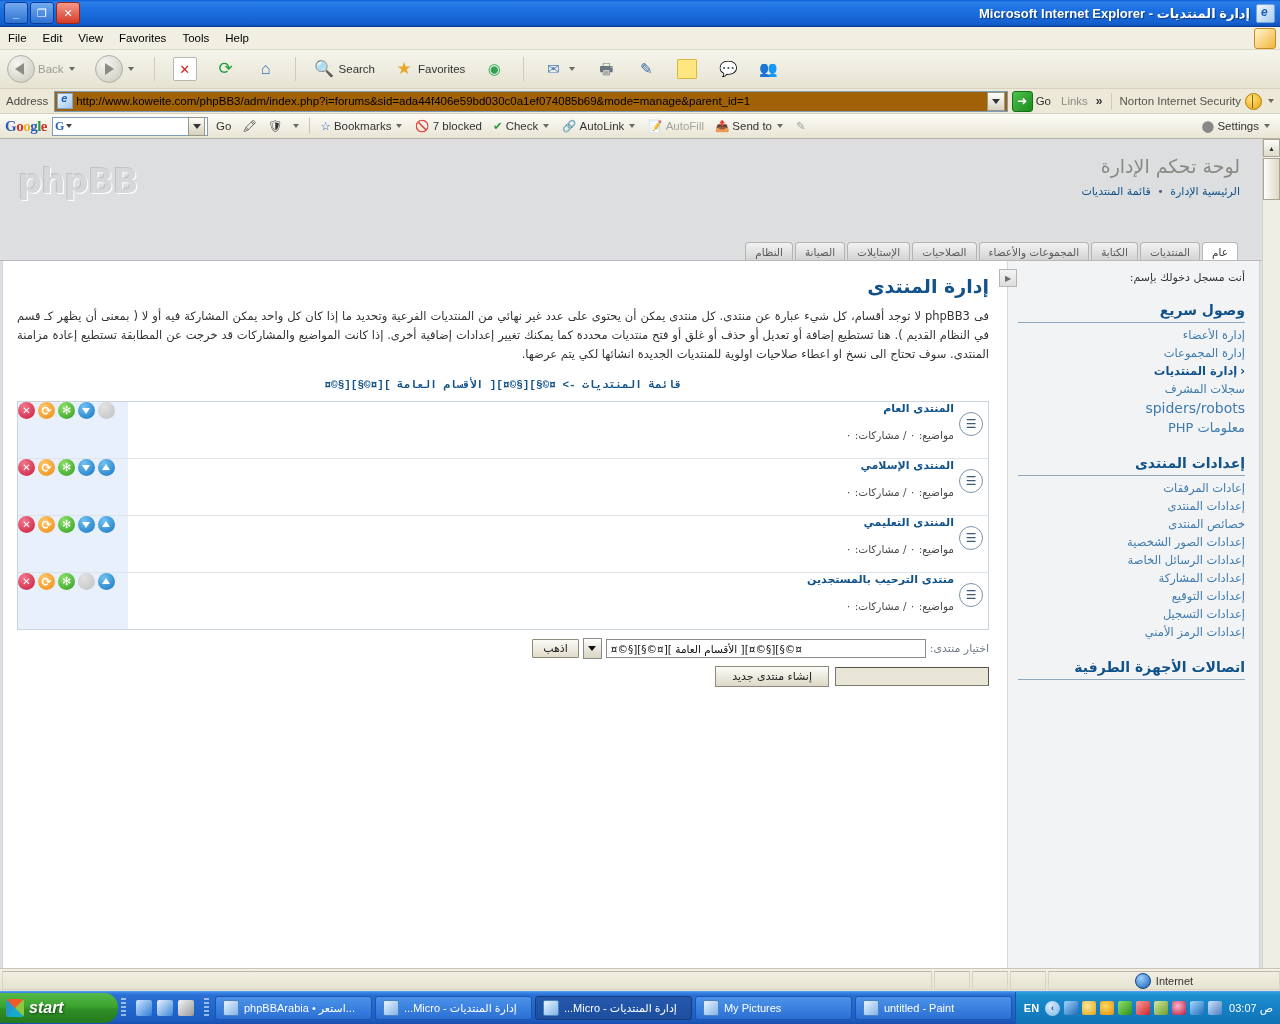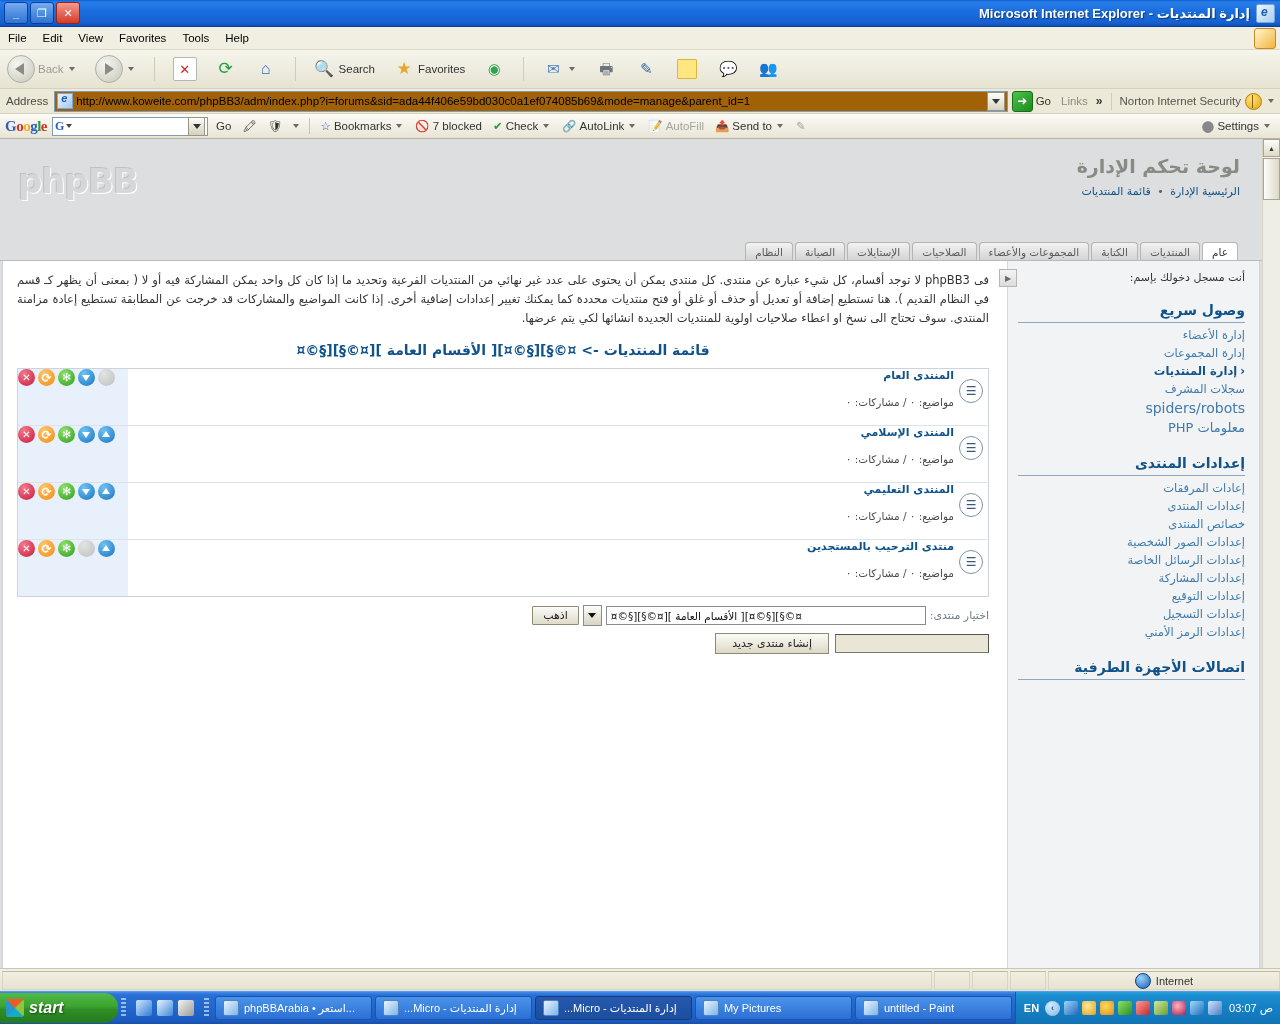--- a/index.html
+++ b/index.html
@@ -160,21 +160,21 @@
 
   .page{
     flex:1;position:relative;background:#dedfe3;overflow:hidden;direction:rtl;
     font-family:"DejaVu Sans","Liberation Sans",sans-serif;
   }
 
   
   .acp-head{position:relative;height:118px;background:#dcdedf;}
   .acp-title{
     position:absolute;right:22px;top:16px;font-size:19px;color:#8a8a84;
-    font-weight:bold;white-space:nowrap;
+    font-weight:normal;white-space:nowrap;
   }
   .acp-links{
     position:absolute;right:22px;top:46px;font-size:11px;color:#105289;white-space:nowrap;
   }
   .acp-links .dot{color:#536482;padding:0 3px;}
   .phpbb-logo{
     position:absolute;left:18px;top:22px;font-size:34px;font-weight:bold;
     color:#d6d7d9;letter-spacing:-1px;
     text-shadow:1px 1px 0 #ffffff, -1px -1px 0 #bfc1c4;
     font-family:"DejaVu Sans",sans-serif;
@@ -234,22 +234,22 @@
   }
   h1.page-h{
     font-size:19px;color:#105289;font-weight:bold;margin:4px 0 10px;
     text-align:right;
   }
   p.body-text{
     font-size:11.5px;color:#333;line-height:19px;text-align:justify;
     margin:0 0 14px;direction:rtl;
   }
   .crumbline{
-    font-size:14px;color:#105289;font-weight:bold;text-align:center;
-    margin:8px 0 10px;direction:rtl;
+    font-size:11px;color:#105289;font-weight:bold;text-align:center;
+    margin:8px 0 10px;direction:rtl;font-family:Liberation Mono, monospace;
   }
   .crumbline .cat{color:#105289;}
 
   
   table.forums{width:100%;border-collapse:collapse;border:1px solid #cbd3dc;background:#fff;}
   table.forums td{vertical-align:top;padding:0;}
   tr.frow{height:57px;}
   tr.frow td.icon-cell{
     width:34px;text-align:center;padding-top:10px;
   }
@@ -600,20 +600,21 @@
             <li><a>إعدادات التوقيع</a></li>
             <li><a>إعدادات التسجيل</a></li>
             <li><a>إعدادات الرمز الأمني</a></li>
           </ul>
 
           <h3>اتصالات الأجهزة الطرفية</h3>
         </div>
 
         <div class="content">
           <span class="arrow-tab">▶</span>
+          <h1 class="page-h">إدارة المنتدى</h1>
           <p class="body-text">فى phpBB3 لا توجد أقسام، كل شيء عبارة عن منتدى. كل منتدى يمكن أن يحتوى على عدد غير نهائي من المنتديات الفرعية وتحديد ما إذا كان كل واحد يمكن المشاركة فيه أو لا ( بمعنى أن يظهر كـ قسم في النظام القديم ). هنا تستطيع إضافة أو تعديل أو حذف أو غلق أو فتح منتديات محددة كما يمكنك تغيير إعدادات إضافية أخرى. إذا كانت المواضيع والمشاركات قد خرجت عن المطابقة تستطيع إعادة مزامنة المنتدى. سوف تحتاج الى نسخ او اعطاء صلاحيات اولوية للمنتديات الجديدة انشائها لكي يتم عرضها.</p>
 
           <div class="crumbline">
             <span>قائمة المنتديات</span>
             <span>-&gt;</span>
             <span class="cat">¤©§][§©¤][ الأقسام العامة ][¤©§][§©¤</span>
           </div>
 
           <table class="forums">
             <tbody>

